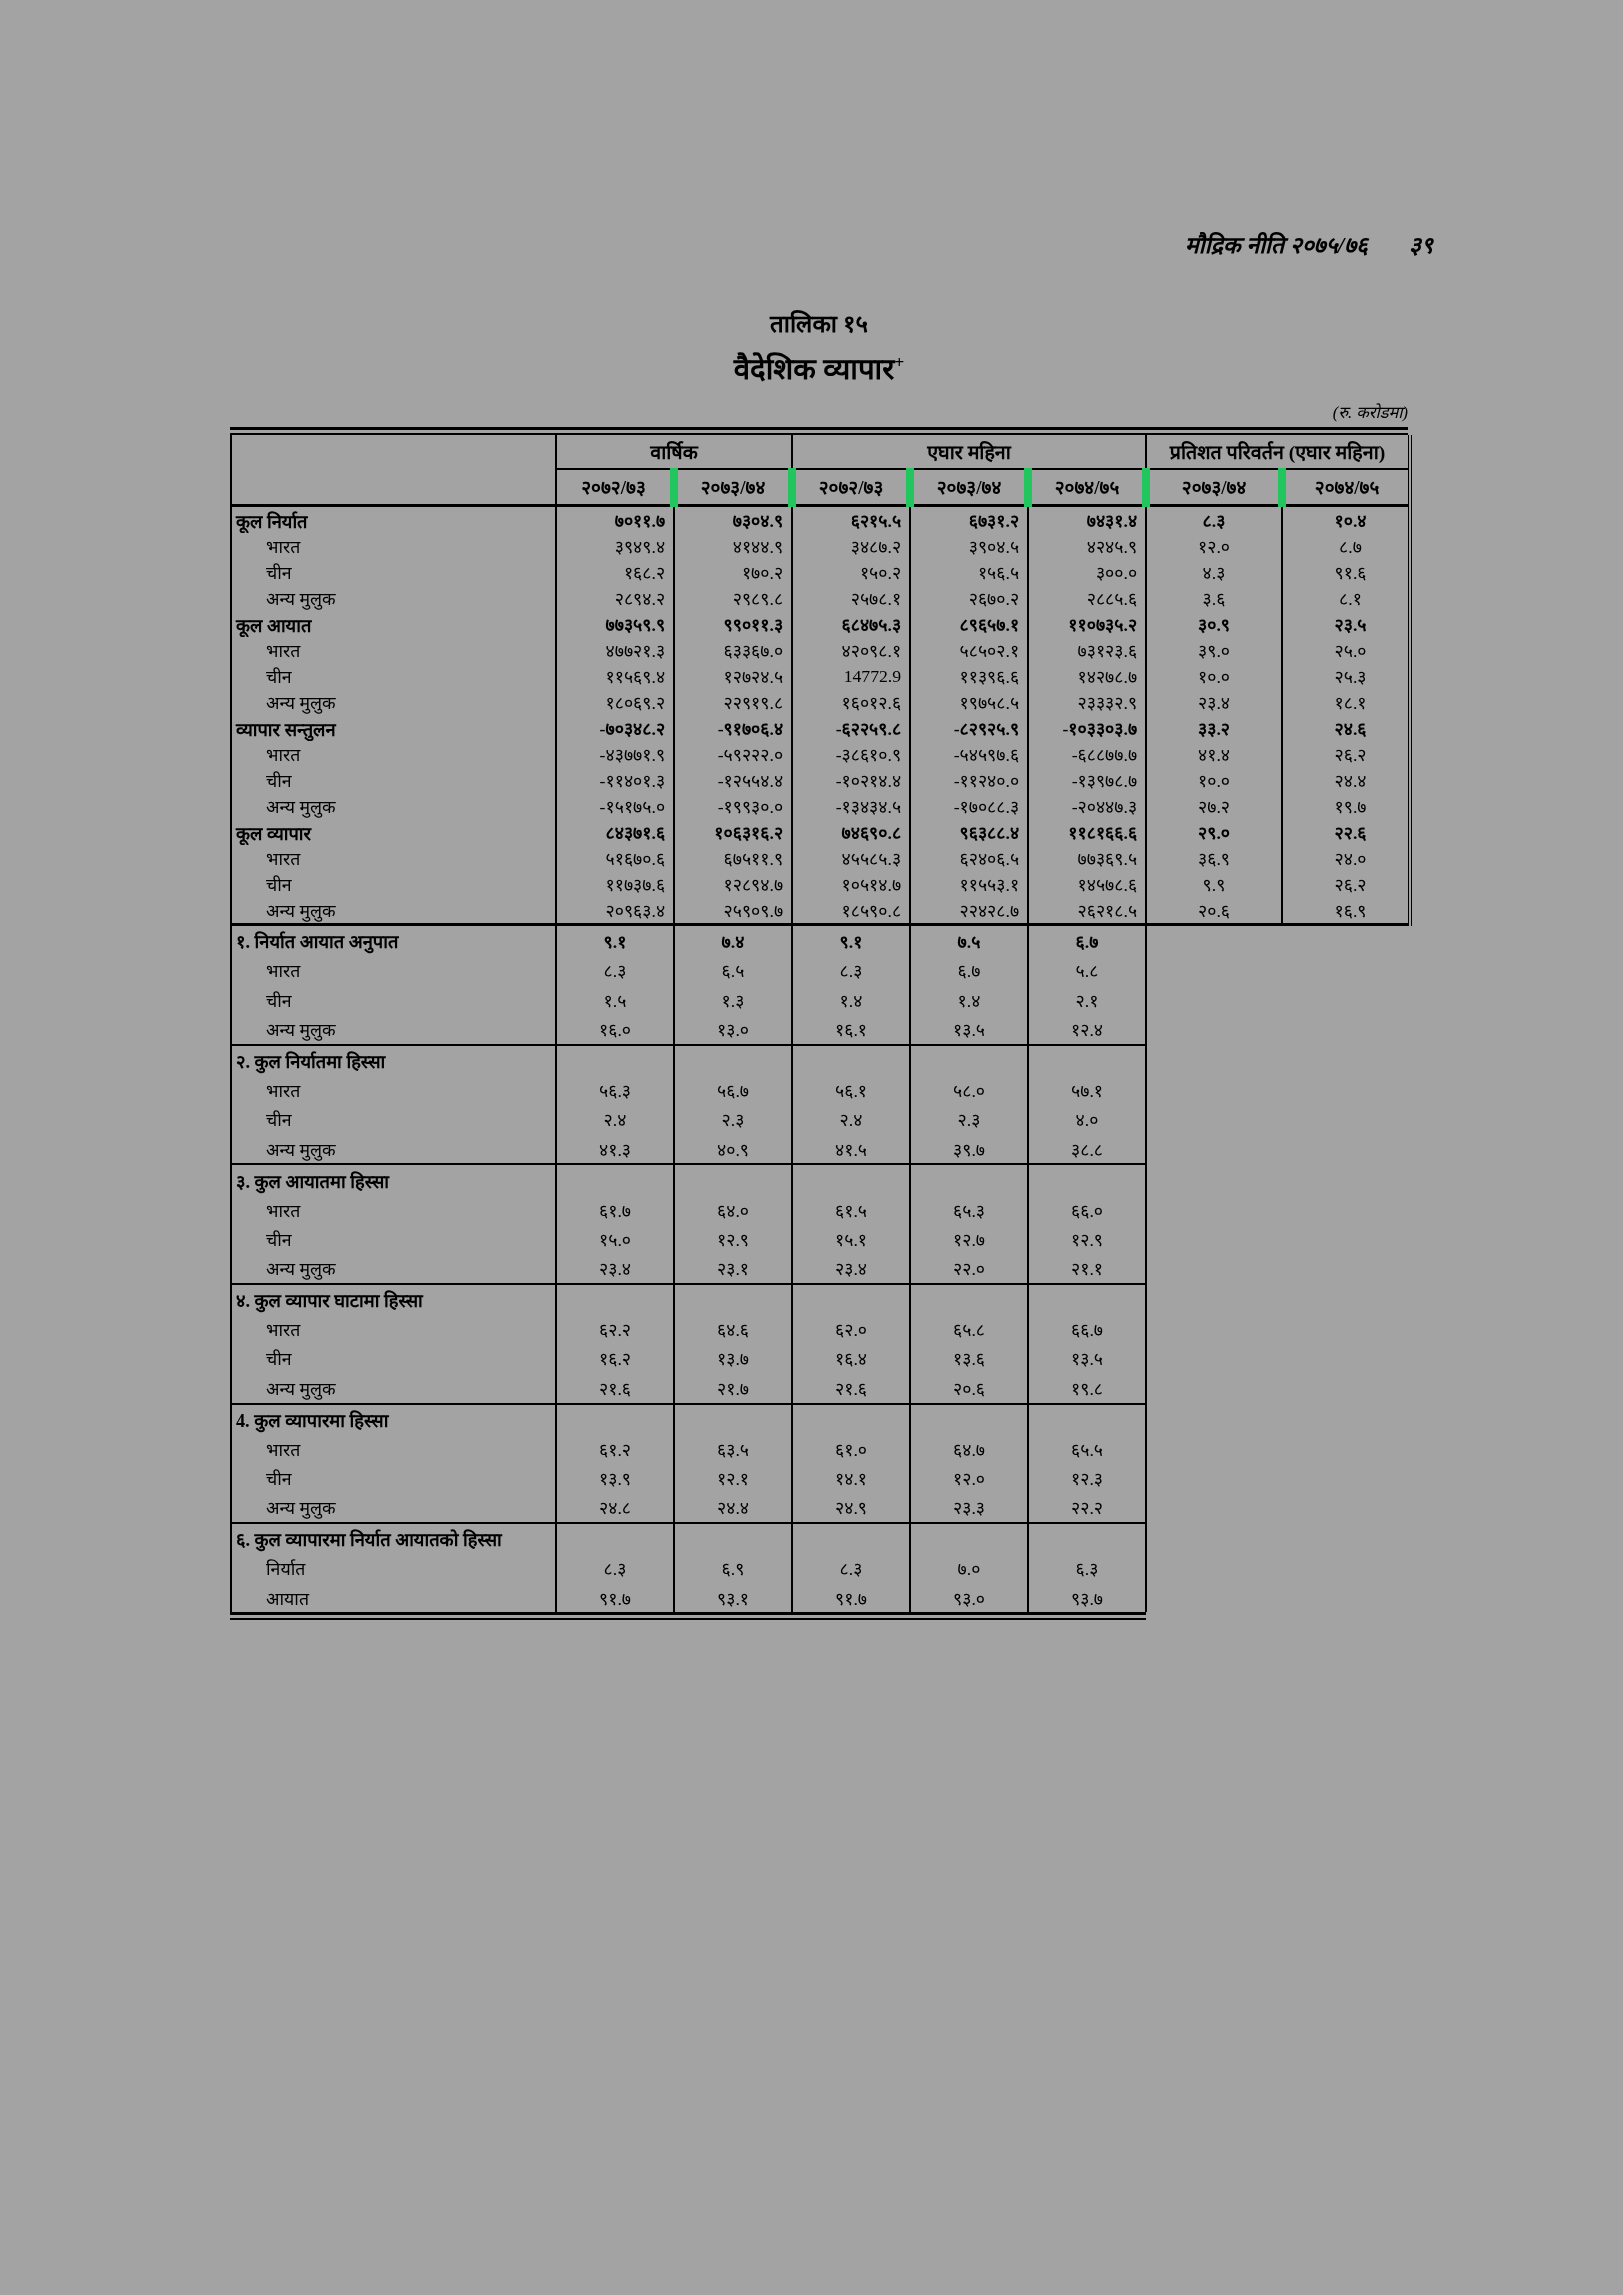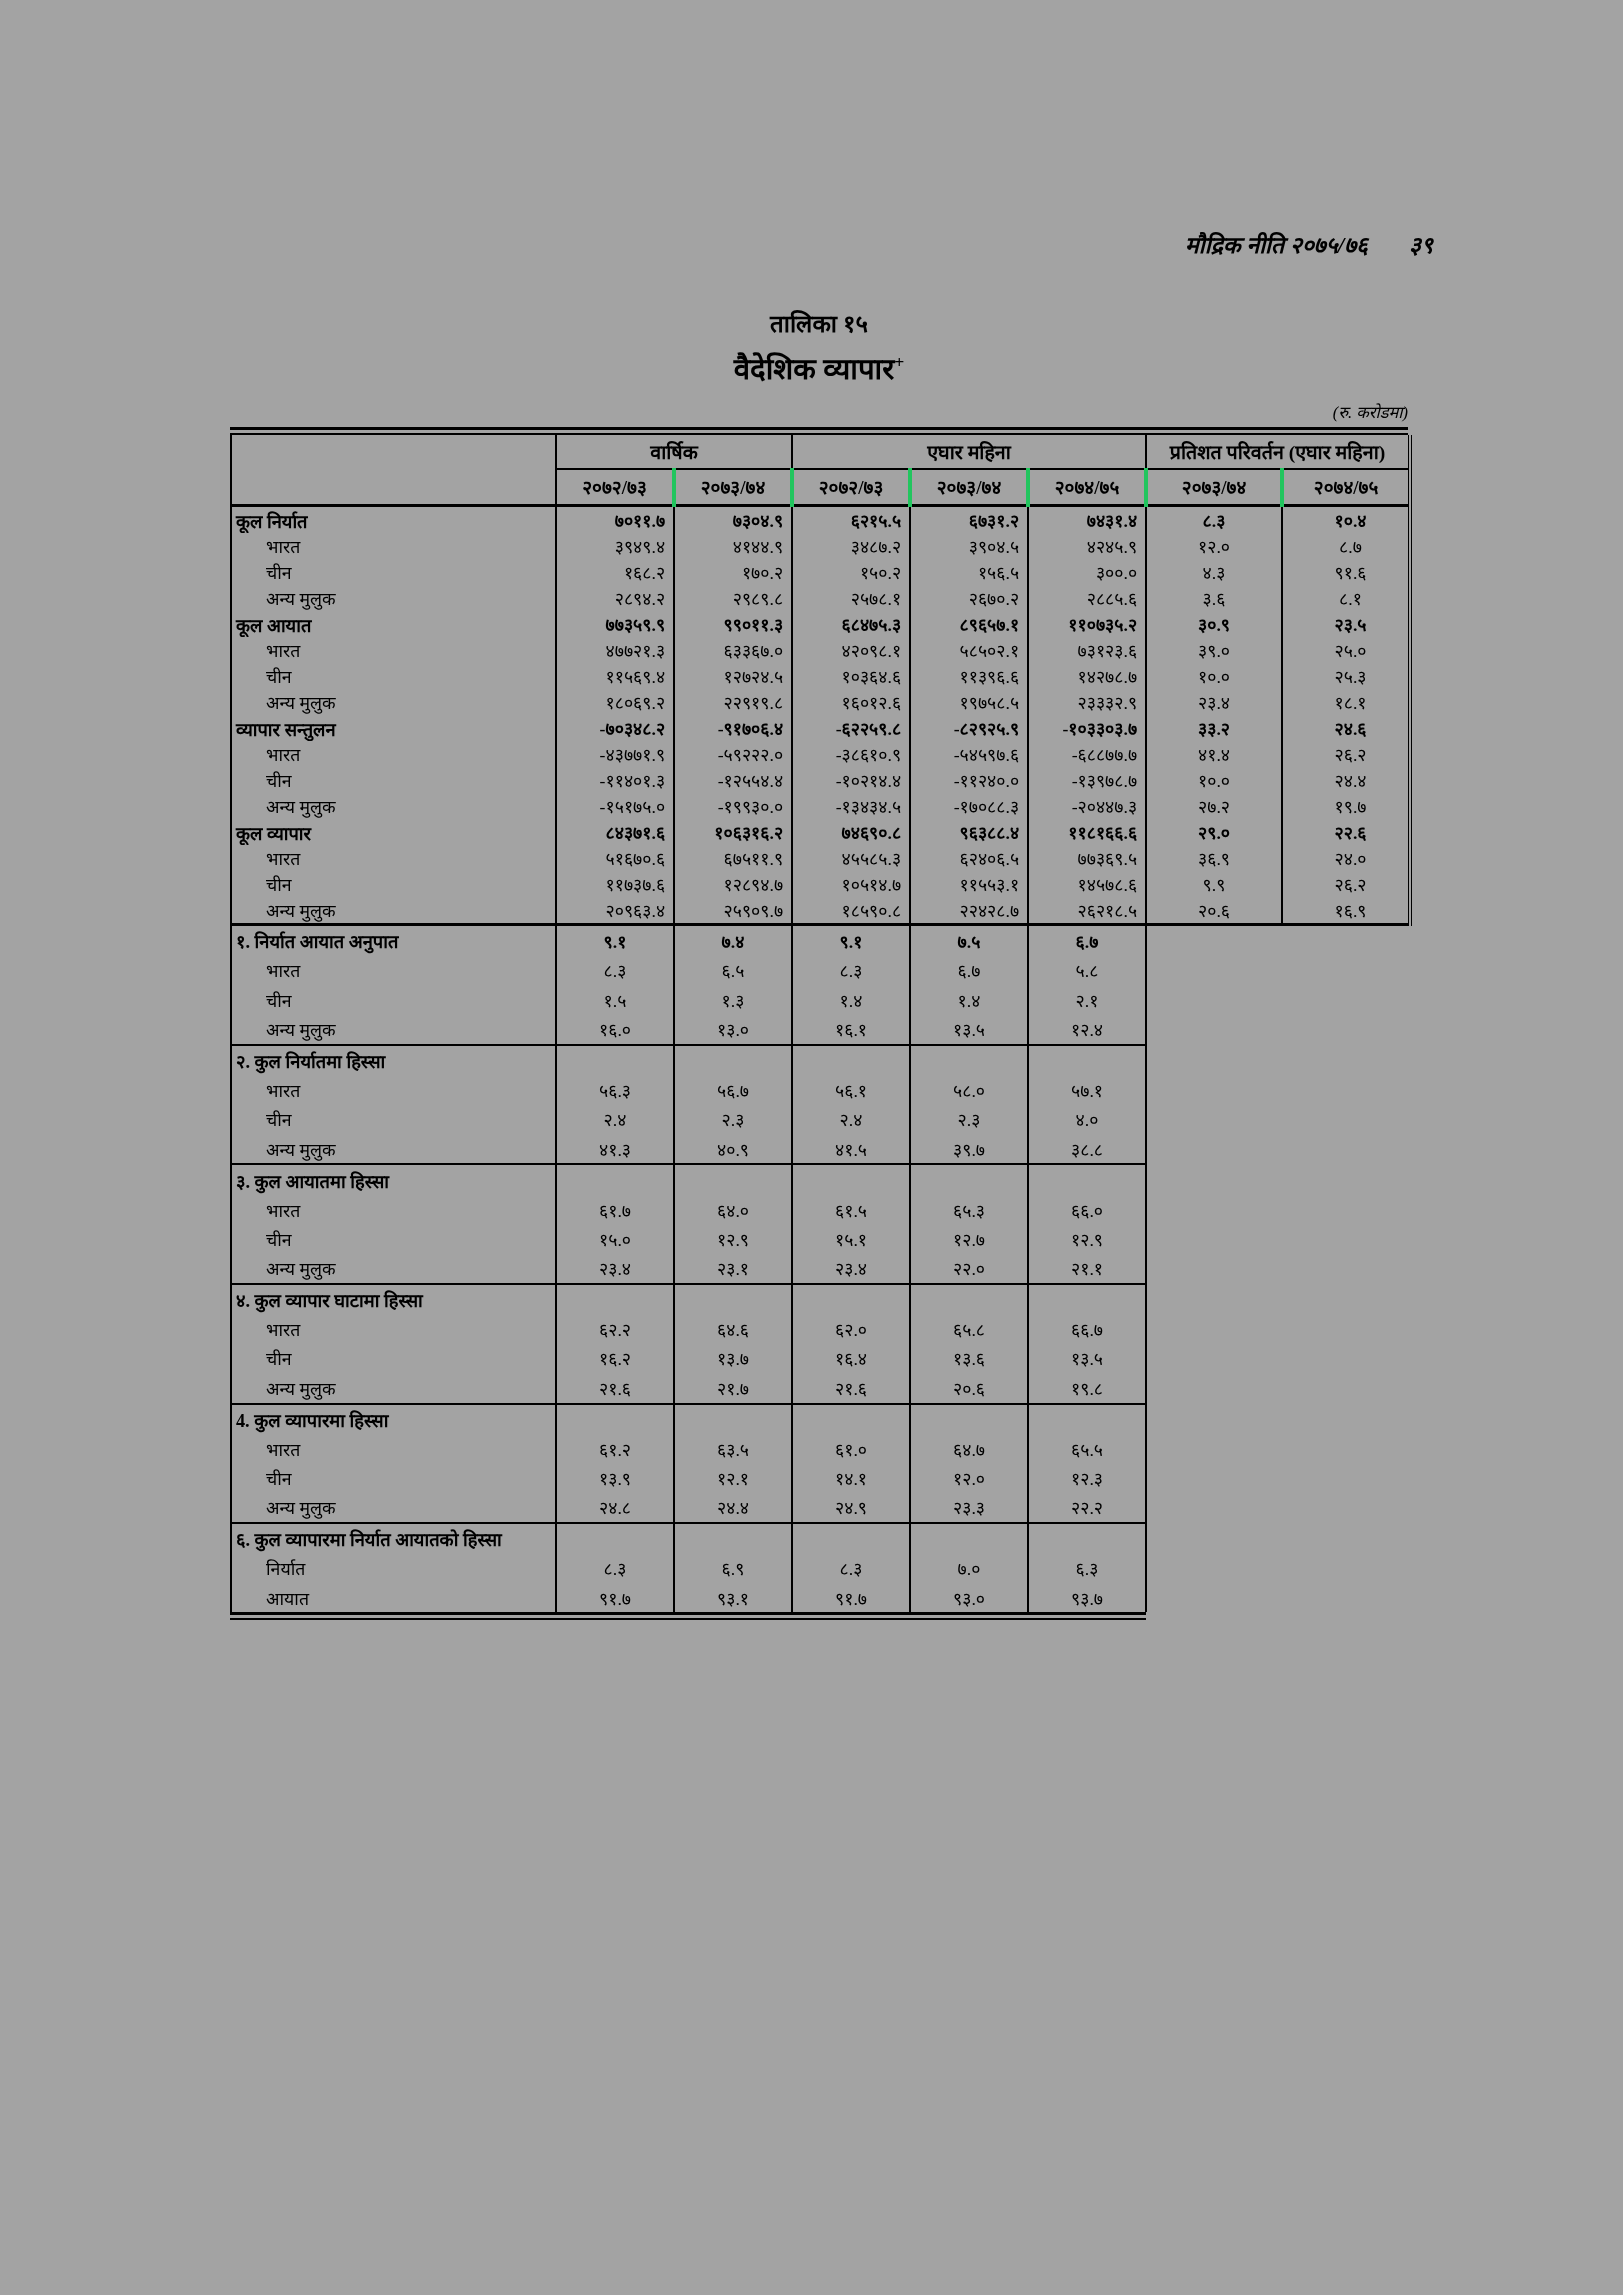--- a/index.html
+++ b/index.html
@@ -30,21 +30,21 @@
   table{border-collapse:collapse;table-layout:fixed;}
   table.upper{width:1178px;border-left:2px solid #000;border-bottom:3.3px solid #000;}
   table.lower{width:916px;border-left:2px solid #000;}
   th,td{padding:0;vertical-align:middle;overflow:hidden;white-space:nowrap;}
   
   tr.grp th{height:33px;font-size:19.6px;font-weight:bold;text-align:center;
     border-right:2px solid #000;border-bottom:2px solid #000;}
   tr.grp th.lblhead{border-bottom:3.3px solid #000;}
   tr.grp th.lastg{border-right:4.6px double #000;}
   tr.yrs th{height:34px;font-size:19px;font-weight:bold;text-align:center;
-    border-right:4px solid #22c55e;border-bottom:3.3px solid #000;}
+    border-right:8px solid #22c55e;border-bottom:3.3px solid #000;}
   tr.yrs th.last{border-right:4.6px double #000;}
   
   table.upper td{height:26px;font-size:17.7px;border-right:2px solid #000;}
   table.upper td.lbl{text-align:left;padding-left:3.9px;font-size:18.3px;}
   table.upper td.lbl.sub{padding-left:34px;font-size:17.7px;}
   table.upper td.num{text-align:right;padding-right:7.9px;}
   table.upper td.pct{text-align:center;}
   table.upper td.last{border-right:4.6px double #000;padding-left:10px;}
   tr.boldrow td{font-weight:bold;}
   
@@ -164,21 +164,21 @@
             <td class="num">४२०९८.१</td>
             <td class="num">५८५०२.१</td>
             <td class="num">७३१२३.६</td>
             <td class="pct">३९.०</td>
             <td class="pct last">२५.०</td>
           </tr>
           <tr>
             <td class="lbl sub">चीन</td>
             <td class="num">११५६९.४</td>
             <td class="num">१२७२४.५</td>
-            <td class="num">१०३६४.६</td>
+            <td class="num">14772.9</td>
             <td class="num">११३९६.६</td>
             <td class="num">१४२७८.७</td>
             <td class="pct">१०.०</td>
             <td class="pct last">२५.३</td>
           </tr>
           <tr>
             <td class="lbl sub">अन्य मुलुक</td>
             <td class="num">१८०६९.२</td>
             <td class="num">२२९१९.८</td>
             <td class="num">१६०१२.६</td>

